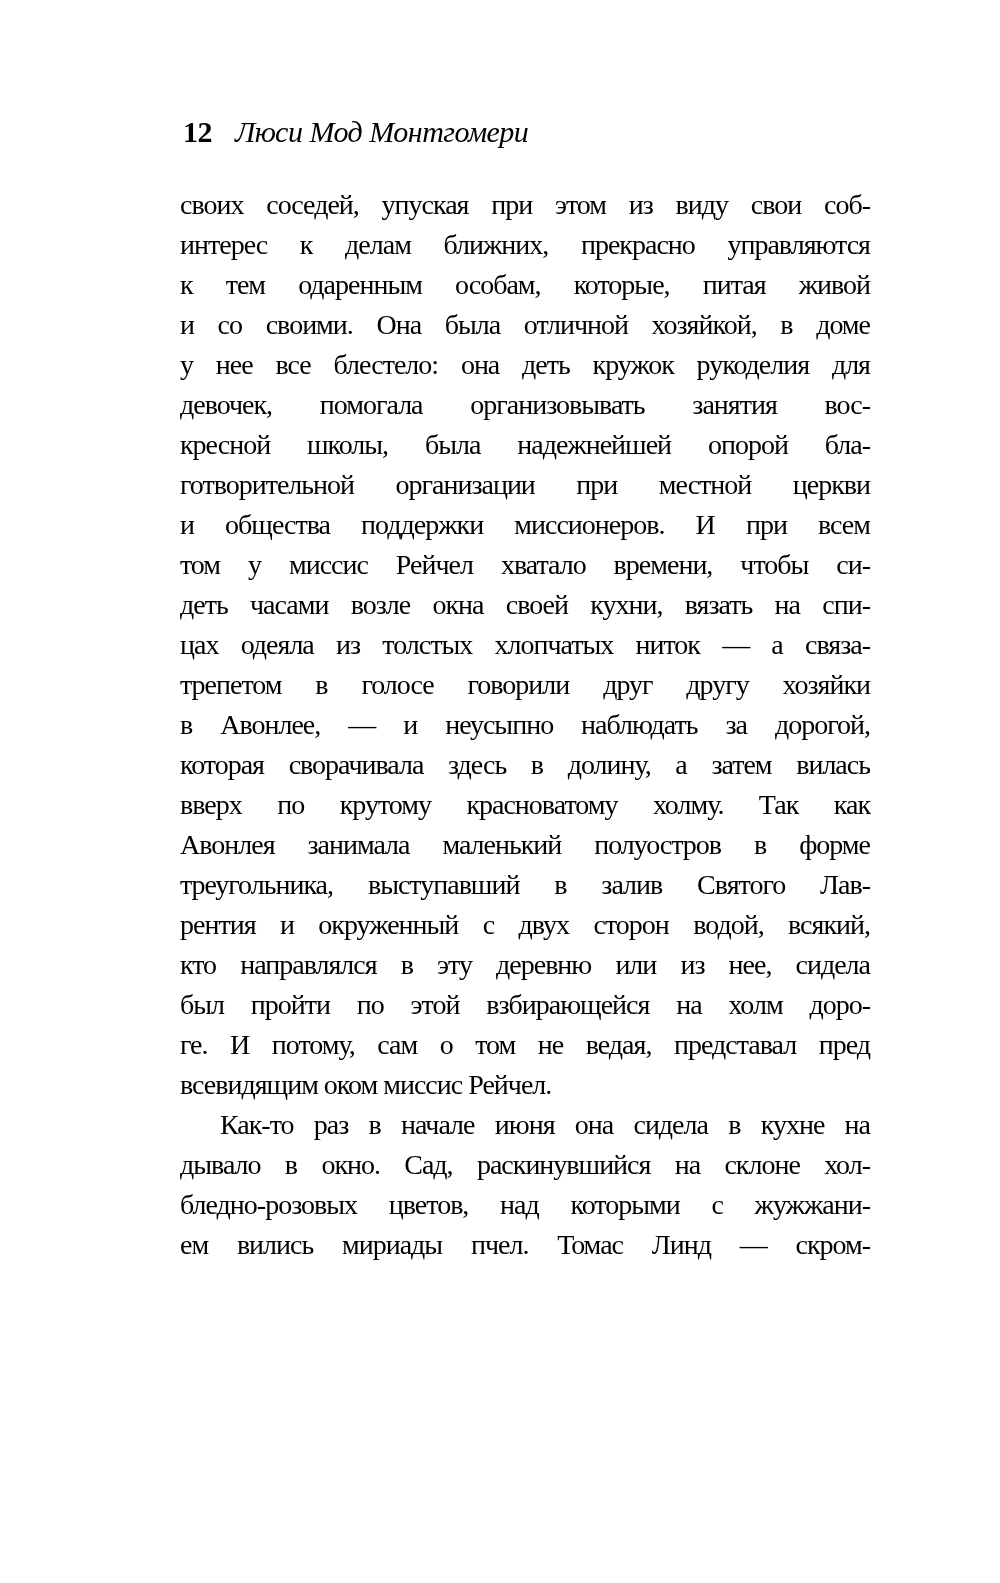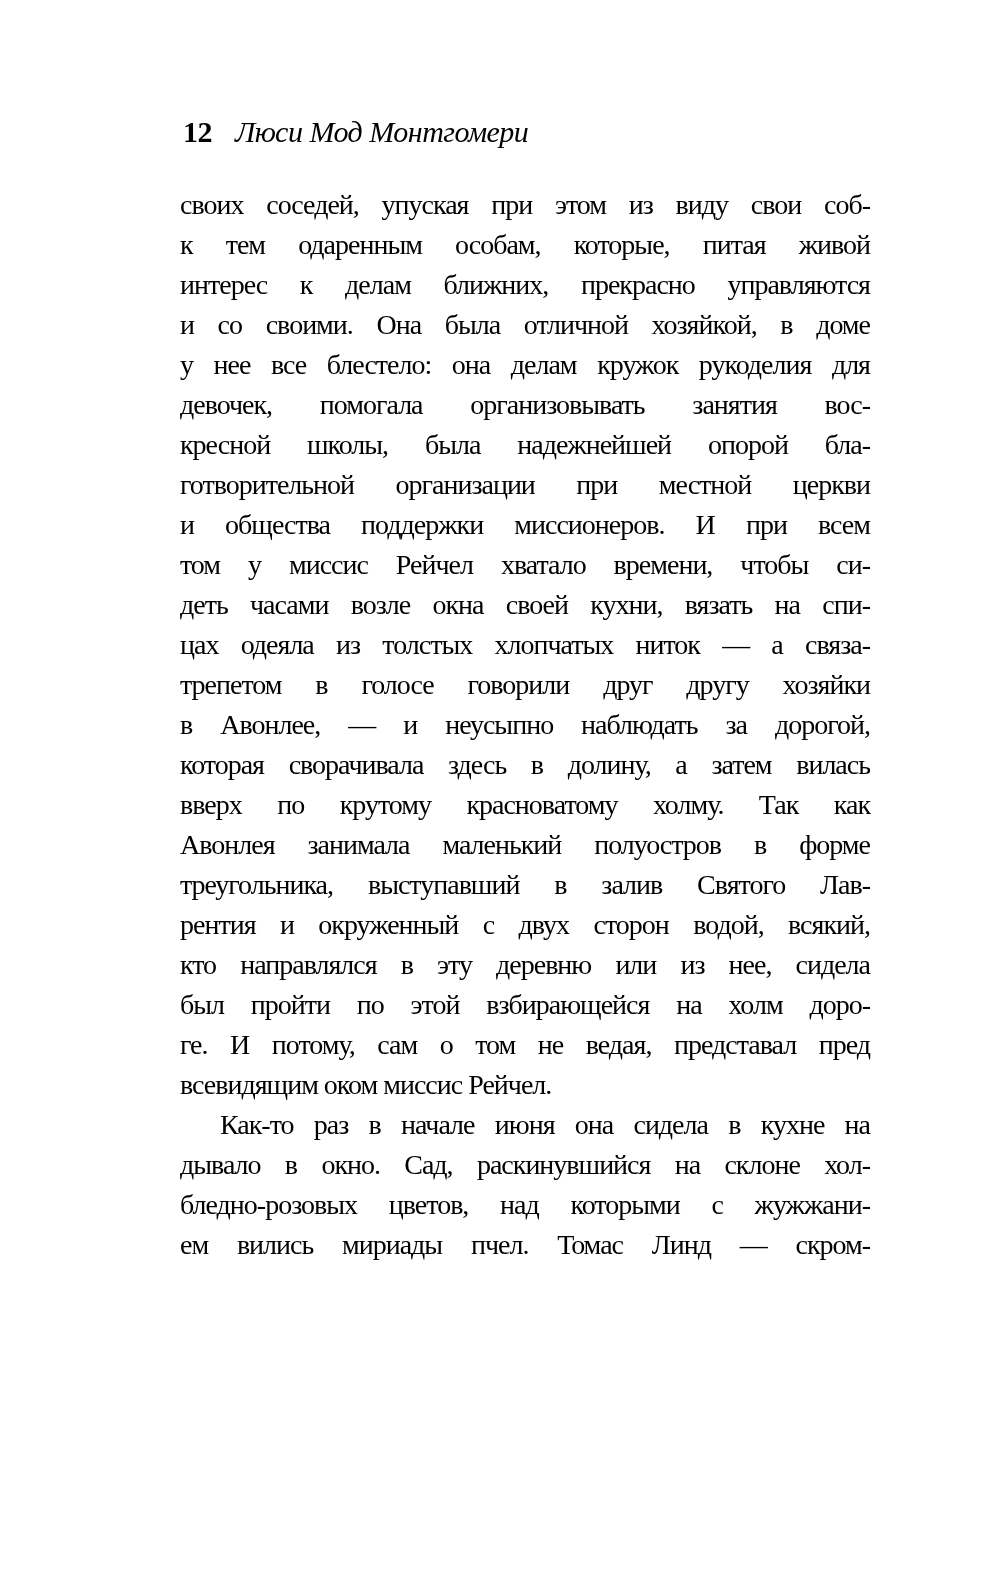--- a/index.html
+++ b/index.html
@@ -56,24 +56,24 @@
 </head>
 <body>
 
 <div class="page">
   <div class="header">
     <span class="pagenum">12</span><span class="runtitle">Люси Мод Монтгомери</span>
   </div>
   <div class="textblock">
       <div class="para">
         <div class="ln">своих соседей, упуская при этом из виду свои соб-</div>
+        <div class="ln">интерес к делам ближних, прекрасно управляются</div>
         <div class="ln">к тем одаренным особам, которые, питая живой</div>
-        <div class="ln">интерес к делам ближних, прекрасно управляются</div>
         <div class="ln">и со своими. Она была отличной хозяйкой, в доме</div>
-        <div class="ln">у нее все блестело: она делам кружок рукоделия для</div>
+        <div class="ln">у нее все блестело: она деть кружок рукоделия для</div>
         <div class="ln">девочек, помогала организовывать занятия вос-</div>
         <div class="ln">кресной школы, была надежнейшей опорой бла-</div>
         <div class="ln">готворительной организации при местной церкви</div>
         <div class="ln">и общества поддержки миссионеров. И при всем</div>
         <div class="ln">том у миссис Рейчел хватало времени, чтобы си-</div>
         <div class="ln">деть часами возле окна своей кухни, вязать на спи-</div>
         <div class="ln">цах одеяла из толстых хлопчатых ниток — а связа-</div>
         <div class="ln">трепетом в голосе говорили друг другу хозяйки</div>
         <div class="ln">в Авонлее, — и неусыпно наблюдать за дорогой,</div>
         <div class="ln">которая сворачивала здесь в долину, а затем вилась</div>

